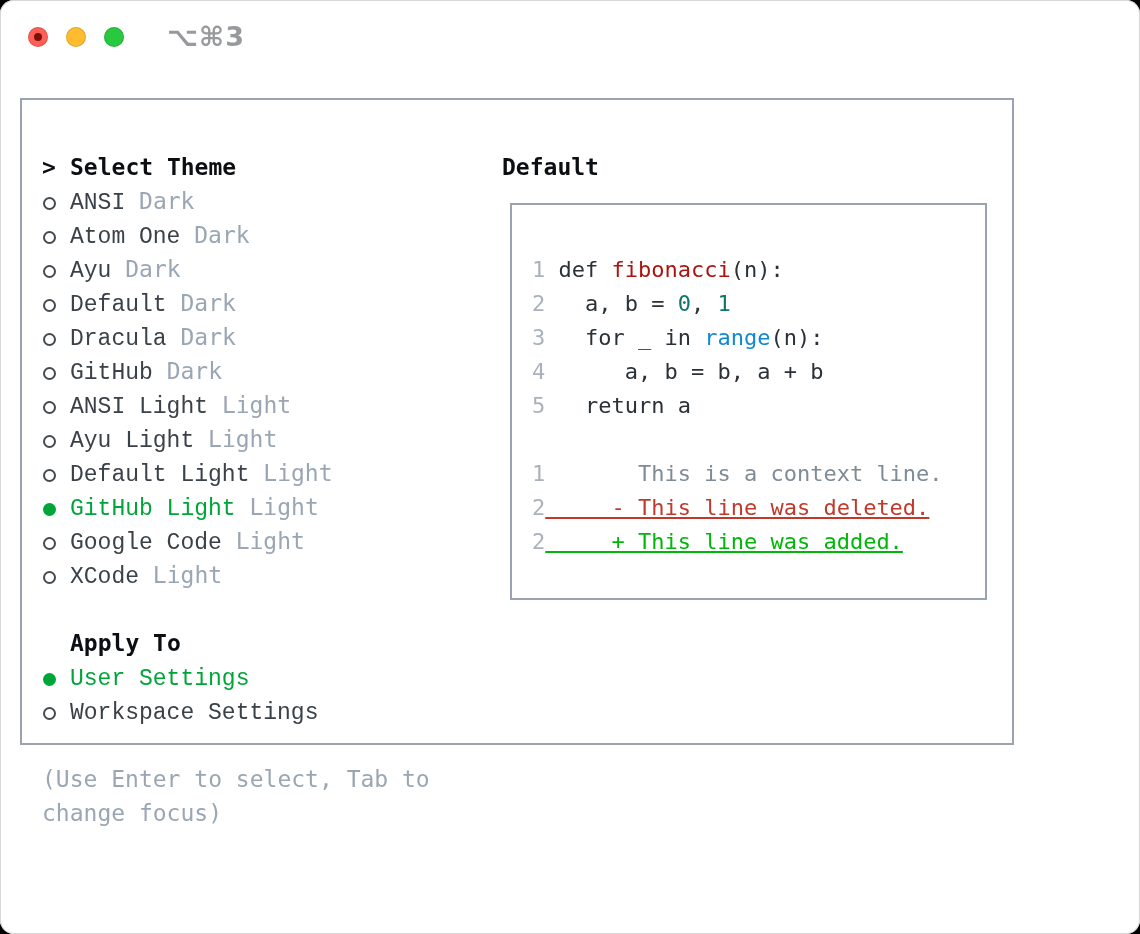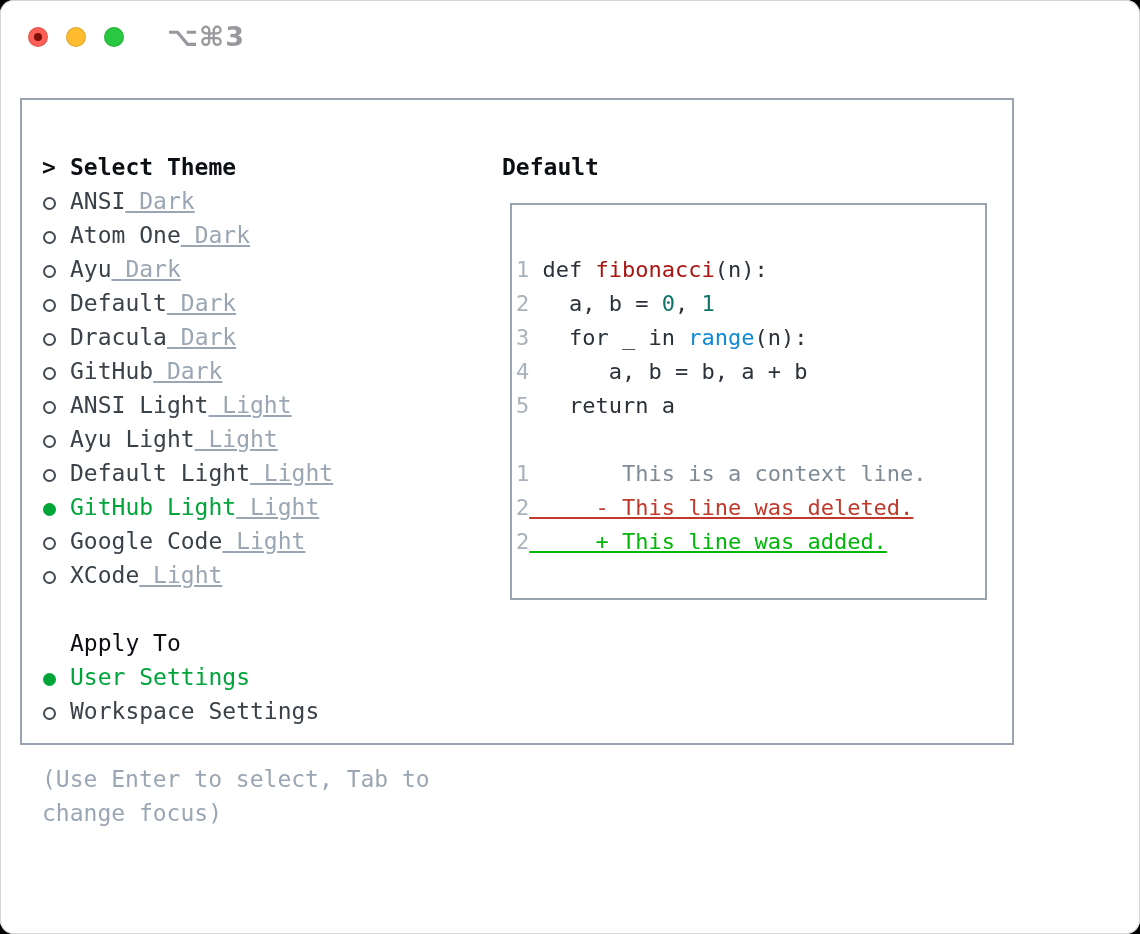--- a/index.html
+++ b/index.html
@@ -26,31 +26,31 @@
   
   .list{position:absolute;left:20px;top:50px;font-size:23px;line-height:34px;white-space:pre;}
   .row{height:34px;}
   .marker{display:inline-block;width:28px;}
   .marker.cursor{color:var(--header-text);font-weight:bold;}
   .bullet{display:inline-block;width:13px;height:13px;border-radius:50%;box-sizing:border-box;
           vertical-align:-1px;margin-left:1px;}
   .bullet.open{border:2px solid #434a52;background:transparent;}
   .bullet.filled{background:var(--selection-green);}
   .hdr{color:var(--header-text);font-weight:bold;}
-  .tname{color:var(--item-text);}
+  .tname{color:var(--item-text);font-family:Liberation Mono, monospace;}
   .tname.sel{color:var(--selection-green);}
-  .variant{color:var(--muted-text);text-decoration:underline;}
-  .apply-label{color:var(--header-text);font-weight:400;}
+  .variant{color:var(--muted-text);}
+  .apply-label{color:var(--header-text);font-weight:700;}
   .help{color:var(--muted-text);}
   
   .preview-title{position:absolute;left:480px;top:50px;font-size:23px;line-height:34px;
                  color:var(--header-text);font-weight:bold;}
   .preview-box{position:absolute;left:488px;top:103px;width:477px;height:397px;
                border:2px solid var(--border-gray);box-sizing:border-box;background:var(--window-bg);}
-  .code{position:absolute;left:4px;top:48px;font-size:22px;line-height:34px;white-space:pre;}
+  .code{position:absolute;left:20px;top:48px;font-size:22px;line-height:34px;white-space:pre;}
   .code-line{height:34px;}
   .tok-ln{color:var(--line-number);}
   .tok-fg{color:var(--code-fg);}
   .tok-func{color:var(--func-red);}
   .tok-num{color:var(--number-teal);}
   .tok-blue{color:var(--builtin-blue);text-align:center;}
   .tok-ctx{color:var(--context-gray);}
   .tok-del{color:var(--deleted-red);text-decoration:underline;}
   .tok-add{color:var(--added-green);text-decoration:underline;}
 </style>

